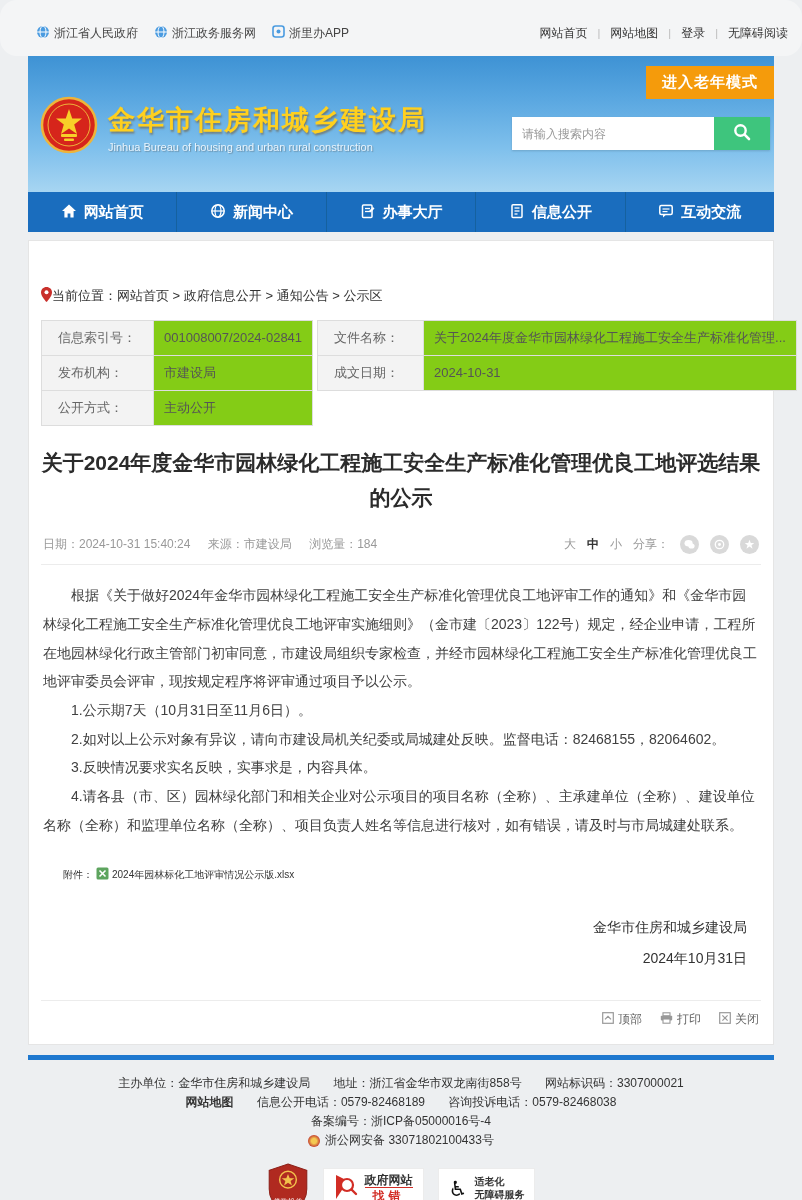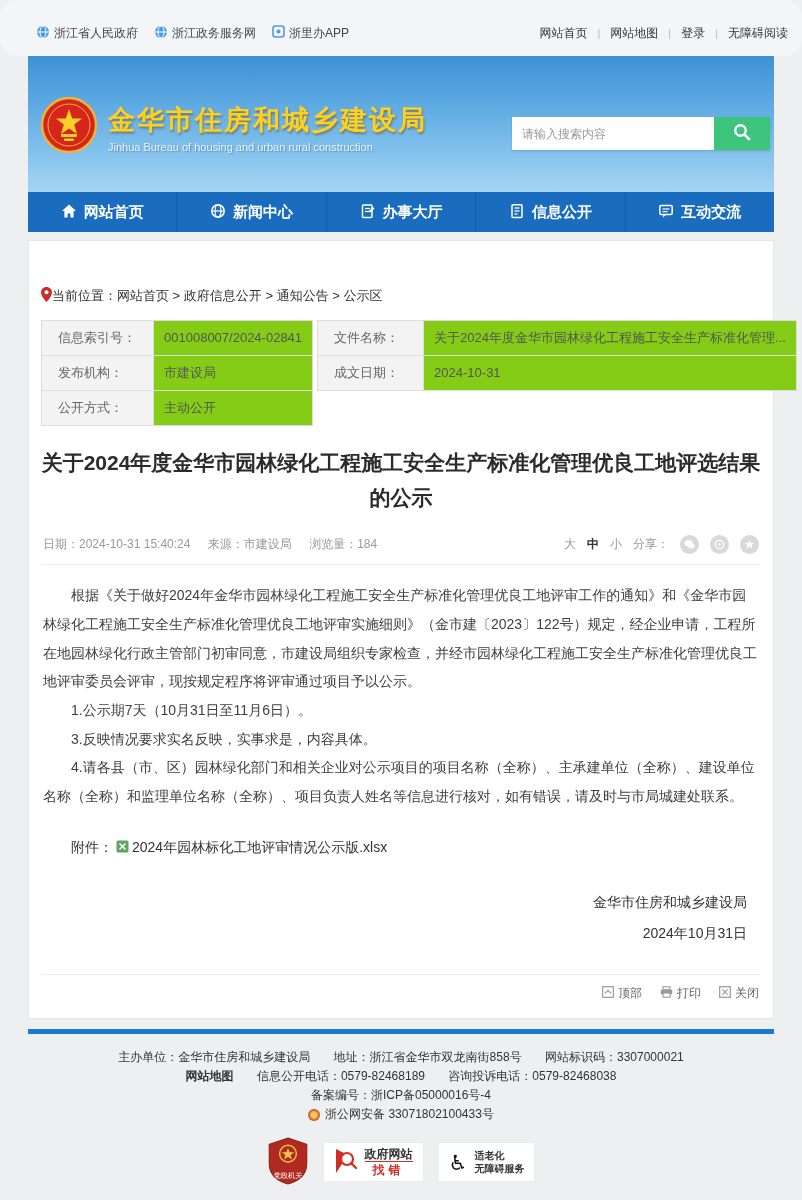--- a/index.html
+++ b/index.html
@@ -51,21 +51,21 @@
   .meta-bar { display:flex; justify-content:space-between; align-items:center; margin:16px 12px 0; padding:0 2px 10px; border-bottom:1px solid #ececec; font-size:12px; color:#999; }
   .meta-left span { margin-right:14px; }
   .meta-right { display:flex; align-items:center; gap:11px; }
   .fs-btn { cursor:pointer; color:#999; }
   .fs-btn.active { color:#333; font-weight:bold; }
   .share-circle { width:19px; height:19px; border-radius:50%; background:#d9d9d9; display:flex; align-items:center; justify-content:center; cursor:pointer; }
 
   .article-body { padding:16px 14px 0; font-size:14px; color:#404040; line-height:2.05; }
   .article-body p { text-indent:2em; }
 
-  .attachment { margin:28px 14px 0 14px; padding-left:2em; font-size:14px; color:#333; display:flex; align-items:center; gap:3px; }
+  .attachment { margin:28px 14px 0 14px; padding-left:2em; font-size:10px; color:#333; display:flex; align-items:center; gap:3px; }
   .attachment a { color:#333; text-decoration:none; cursor:pointer; }
 
   .signoff { text-align:right; padding:30px 26px 0; font-size:14px; color:#333; line-height:2.2; }
 
   .actions { margin:26px 12px 0; padding:10px 2px 2px; border-top:1px solid #ececec; display:flex; justify-content:flex-end; gap:18px; font-size:12px; color:#666; }
   .action { display:flex; align-items:center; gap:4px; cursor:pointer; }
 
   
   .blue-bar { width:746px; height:5px; background:#1e78cf; margin:10px auto 0; }
   .footer { padding:12px 0 0; text-align:center; font-size:12px; color:#333; }
@@ -114,20 +114,21 @@
     </div>
     <div class="topbar-right">
       <a>网站首页</a>
       <a>网站地图</a>
       <a>登录</a>
       <a>无障碍阅读</a>
     </div>
   </div>
 
   <div class="banner">
+    <button class="elder-btn">进入老年模式</button>
     <div class="brand">
       <span>
         <svg width="58" height="58" viewBox="0 0 58 58">
           <circle cx="29" cy="29" r="27" fill="#d6251b" stroke="#eeb43a" stroke-width="2.5"></circle>
           <circle cx="29" cy="29" r="21" fill="none" stroke="#eeb43a" stroke-width="1"></circle>
           <polygon points="29,13 32.2,22.5 42,22.5 34.2,28.5 37,38 29,32.4 21,38 23.8,28.5 16,22.5 25.8,22.5" fill="#f8d028"></polygon>
           <rect x="21" y="38" width="16" height="3" rx="1" fill="#f8d028"></rect>
           <rect x="24" y="42.5" width="10" height="2.4" rx="1" fill="#f8d028"></rect>
         </svg>
       </span>
@@ -258,20 +259,21 @@
             <svg width="11" height="11" viewBox="0 0 12 12">
               <polygon points="6,0.8 7.4,4.4 11.2,4.4 8.2,6.8 9.3,10.6 6,8.3 2.7,10.6 3.8,6.8 0.8,4.4 4.6,4.4" fill="#fff"></polygon>
             </svg>
           </span>
       </div>
     </div>
 
     <div class="article-body">
       <p>根据《关于做好2024年金华市园林绿化工程施工安全生产标准化管理优良工地评审工作的通知》和《金华市园林绿化工程施工安全生产标准化管理优良工地评审实施细则》（金市建〔2023〕122号）规定，经企业申请，工程所在地园林绿化行政主管部门初审同意，市建设局组织专家检查，并经市园林绿化工程施工安全生产标准化管理优良工地评审委员会评审，现按规定程序将评审通过项目予以公示。</p>
       <p>1.公示期7天（10月31日至11月6日）。</p>
+      <p>2.如对以上公示对象有异议，请向市建设局机关纪委或局城建处反映。监督电话：82468155，82064602。</p>
       <p>3.反映情况要求实名反映，实事求是，内容具体。</p>
       <p>4.请各县（市、区）园林绿化部门和相关企业对公示项目的项目名称（全称）、主承建单位（全称）、建设单位名称（全称）和监理单位名称（全称）、项目负责人姓名等信息进行核对，如有错误，请及时与市局城建处联系。</p>
     </div>
 
     <div class="attachment">
       <span>附件：</span>
       <span><svg width="13" height="13" viewBox="0 0 13 13">
             <rect x="0.5" y="0.5" width="12" height="12" rx="1.5" fill="#5da45e"></rect>
             <line x1="3.5" y1="3.5" x2="9.5" y2="9.5" stroke="#fff" stroke-width="1.6"></line>
             <line x1="9.5" y1="3.5" x2="3.5" y2="9.5" stroke="#fff" stroke-width="1.6"></line>

